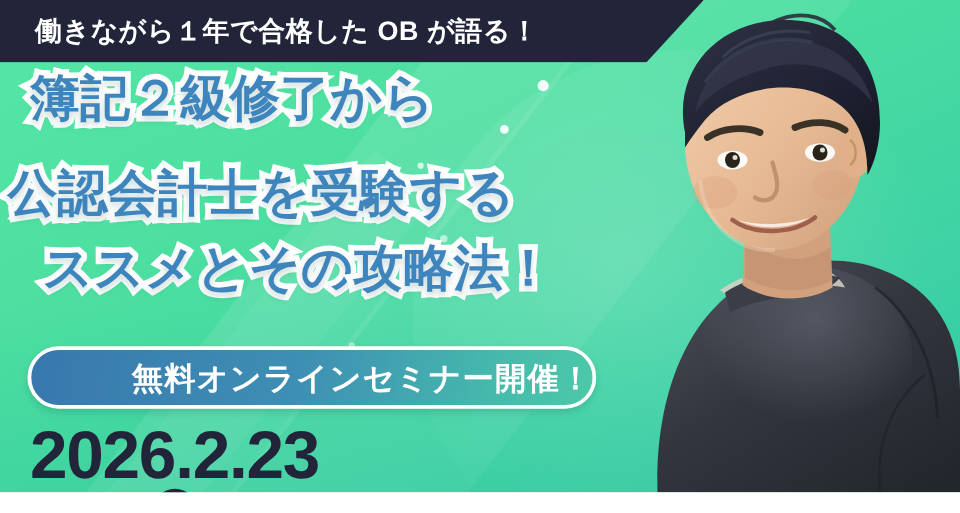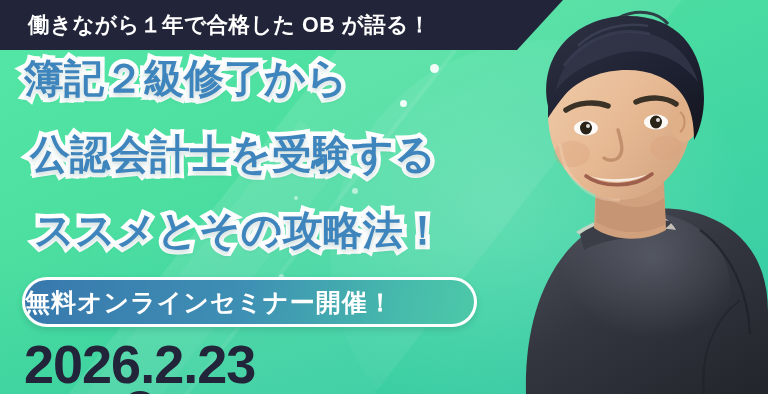--- a/index.html
+++ b/index.html
@@ -109,37 +109,37 @@
     color: #3f85bd;
     -webkit-text-stroke: 9px #ffffff;
     paint-order: stroke fill;
     text-shadow: 0 3px 5px rgba(20, 90, 80, 0.22);
     line-height: 1;
   }
   .hl-line .big   { font-size: 40px; }
   .hl-line .small { font-size: 41px; text-align: center; }
 
   .hl-1 { position: absolute; left: 24px;  top: 6px;   }
-  .hl-2 { position: absolute; left: 30px;  top: 82px;  }
-  .hl-3 { position: absolute; left: 34px;  top: 158px; }
+  .hl-2 { position: absolute; left: 6px;  top: 82px;  }
+  .hl-3 { position: absolute; left: 34px;  top: 142px; }
 
   
   .pill {
     position: absolute;
     left: 22px; top: 277px;
     width: 455px; height: 50px;
     border-radius: 26px;
     background: linear-gradient(100deg, #3878ad 0%, #3e8fb4 48%, #46b9ac 82%, #4cc9a8 100%);
     border: 3.5px solid #ffffff;
     box-sizing: border-box;
     box-shadow: 0 3px 6px rgba(20, 90, 80, 0.20);
     z-index: 6;
     display: flex;
     align-items: center;
-    justify-content: flex-start;
+    justify-content: flex-end;
   }
   .pill-text {
     color: #ffffff;
     font-size: 25px;
     font-weight: 900;
     letter-spacing: 1px;
     white-space: nowrap;
   }
 
   

